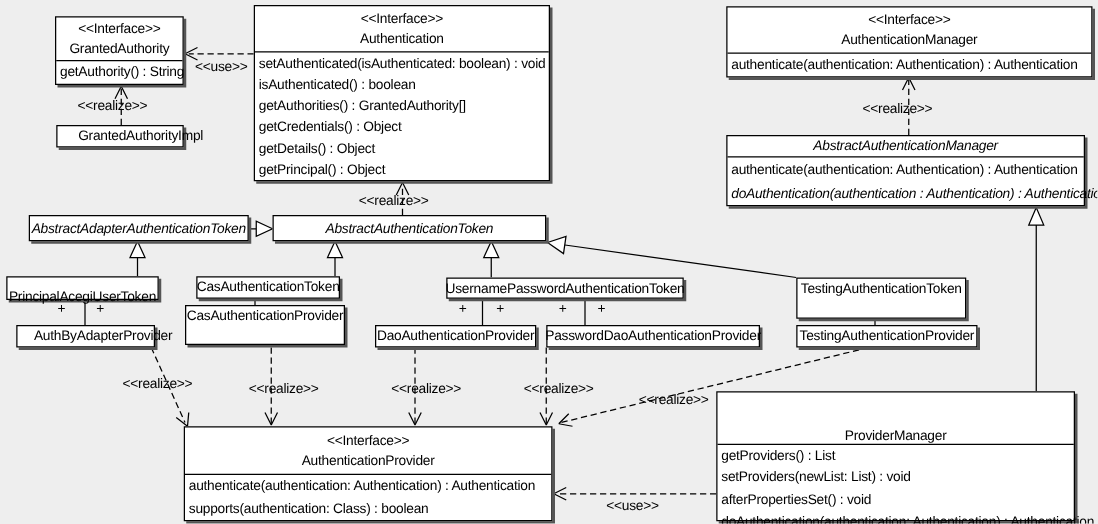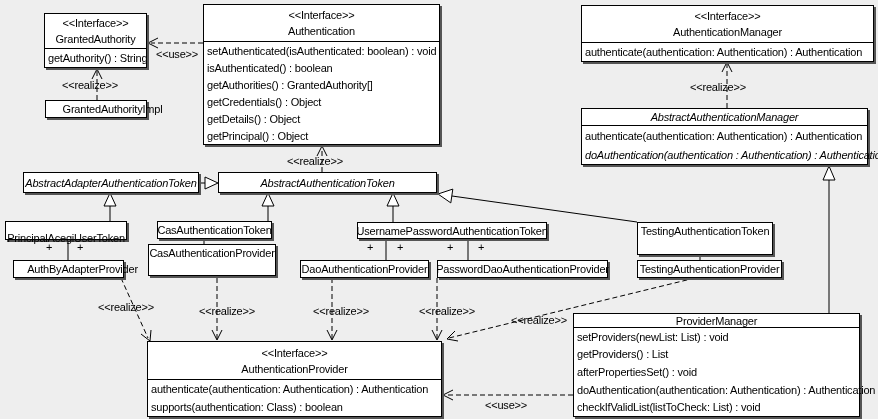--- a/index.html
+++ b/index.html
@@ -237,24 +237,24 @@
       <div class="class-header" style="height: 37px;">
         <div class="stereotype">&lt;&lt;Interface&gt;&gt;</div>
         <div class="class-name">AuthenticationProvider</div>
       </div>
       <div class="methods">
         <div class="method" style="height: 18px;">authenticate(authentication: Authentication) : Authentication</div>
         <div class="method" style="height: 18px;">supports(authentication: Class) : boolean</div>
       </div>
     </div>
     <div class="class-box" style="left: 573px; top: 313px; width: 287px; height: 104px;">
-      <div class="class-header" style="height: 13px;">
+      <div class="class-header" style="height: 13px; margin-top: 28px;">
         <div class="class-name">ProviderManager</div>
       </div>
       <div class="methods">
+        <div class="method" style="height: 17.6px;">getProviders() : List</div>
         <div class="method" style="height: 17.6px;">setProviders(newList: List) : void</div>
-        <div class="method" style="height: 17.6px;">getProviders() : List</div>
         <div class="method" style="height: 17.6px;">afterPropertiesSet() : void</div>
         <div class="method" style="height: 17.6px;">doAuthentication(authentication: Authentication) : Authentication</div>
         <div class="method" style="height: 17.6px;">checkIfValidList(listToCheck: List) : void</div>
       </div>
     </div>
   </div>
 
 </body></html>

